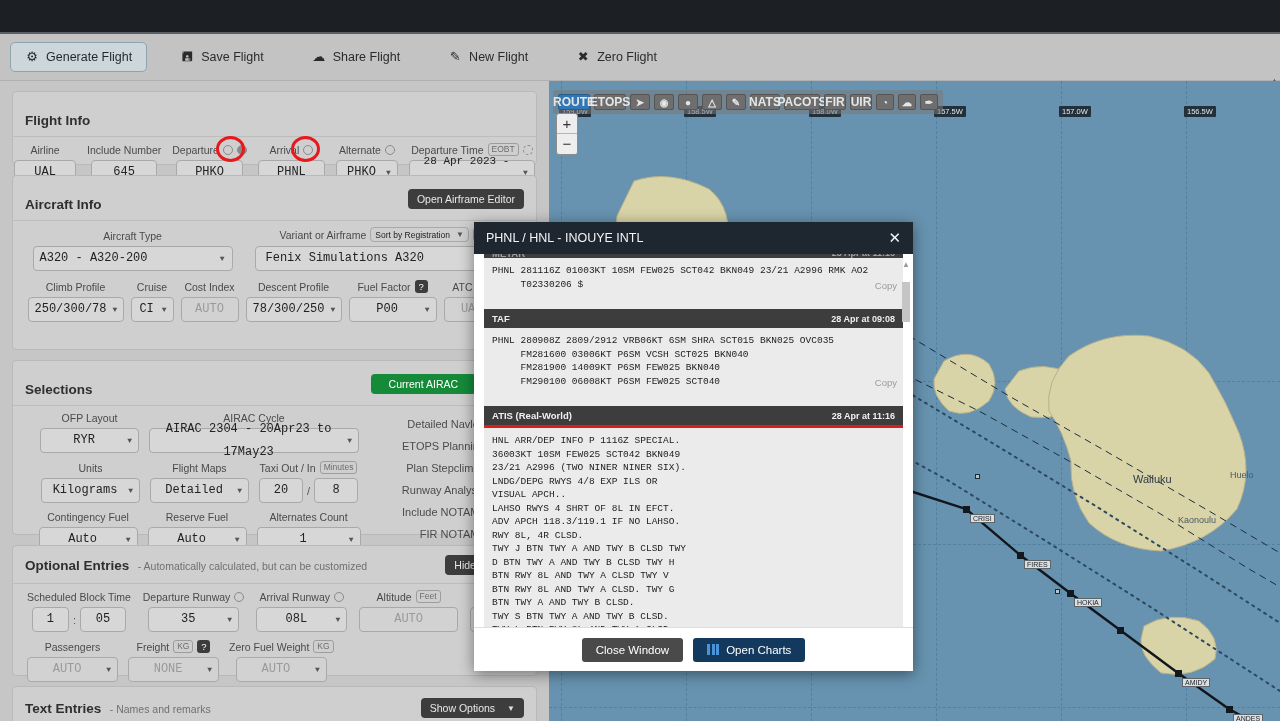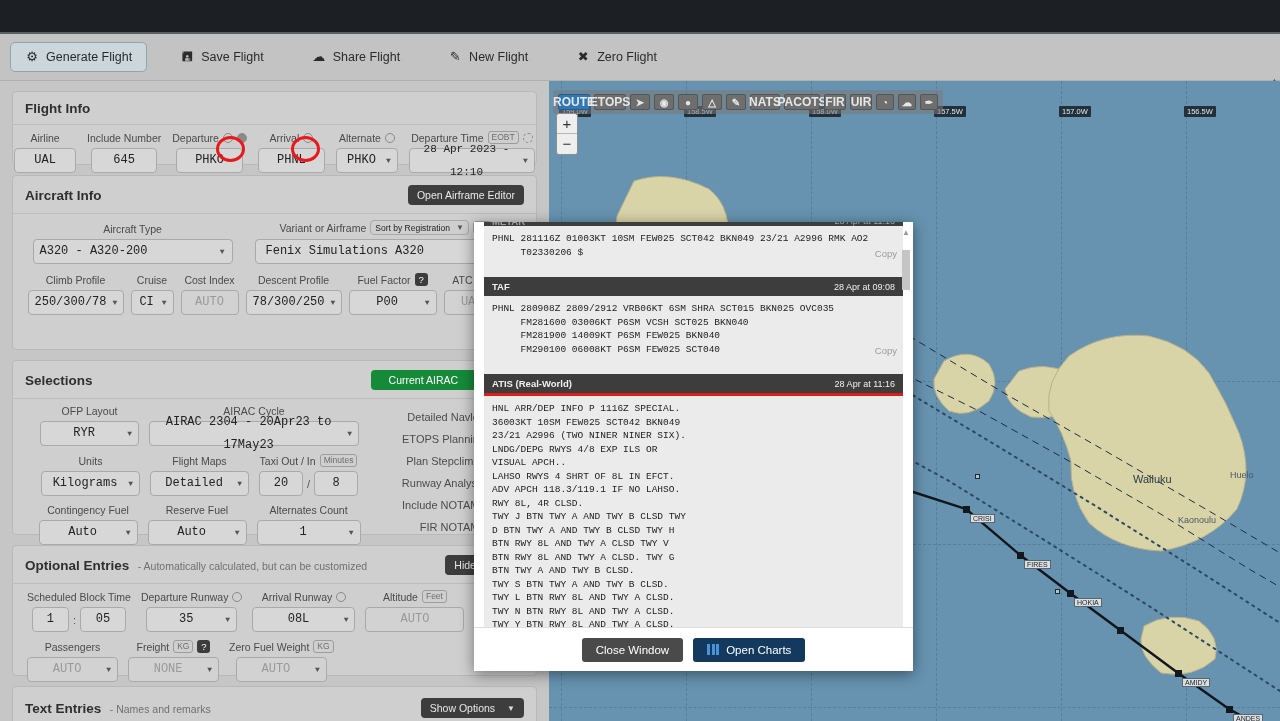--- a/index.html
+++ b/index.html
@@ -51,21 +51,21 @@
     border-radius: 4px;
     margin: 10px 12px 0 12px;
     padding: 0;
     position: relative;
   }
   .card-head {
     display:flex; align-items:center; justify-content: space-between;
     padding: 9px 12px 8px 12px;
     border-bottom: 1px solid #bdbdbd;
   }
-  .card-title { font-size: 13.5px; font-weight: bold; color: #2f2f2f; }
+  .card-title { font-size: 13.5px; font-weight: bold; color: #2f2f2f; margin-top: 12px; }
   .card-sub { font-size: 10.5px; color: #707070; font-weight: normal; margin-left: 4px;}
   .card-body { padding: 6px 10px 12px 10px; }
 
   .row { display: flex; align-items: flex-end; gap: 8px; }
   .fld { display: flex; flex-direction: column; align-items: center; }
   .lbl {
     font-size: 10.5px; color: #4a4a4a; margin-bottom: 4px;
     display:flex; align-items:center; gap:4px; white-space: nowrap;
   }
   .inp {
@@ -181,21 +181,21 @@
   }
   .modal-body {
     flex: 1; position: relative; overflow: hidden; background: #fff;
     padding: 8px 10px 0 10px;
   }
   .wxblock { }
   .wx-head {
     background: #3d3d3d; color: #f0f0f0; font-size: 9.5px; font-weight: bold;
     padding: 4px 8px; display: flex; justify-content: space-between; align-items:center;
   }
-  .wx-head .date { font-weight: normal; font-size: 9px; }
+  .wx-head .date { font-weight: bold; font-size: 9px; }
   .wx-head.atis { border-bottom: 3px solid #e01b1b; }
   .wx-body {
     background: #ebebeb; padding: 6px 8px 4px 8px;
     font-family: "Liberation Mono", monospace; font-size: 9.5px;
     color: #1c1c1c; white-space: pre; line-height: 13.5px; position: relative;
   }
   .copy {
     position: absolute; right: 6px; bottom: 3px; font-size: 9.5px; color: #9b9b9b;
     font-family: "Liberation Sans", sans-serif; cursor: pointer;
   }
@@ -523,21 +523,21 @@
             <div class="inp sel" style="width:91px">
               <span style="flex:1">35</span>
               <span class="caret">▼</span>
             </div>
           </div>
           <div class="fld">
             <span class="lbl">
               <span>Arrival Runway</span>
               <i class="hint-ico"></i>
             </span>
-            <div class="inp sel" style="width:103px">
+            <div class="inp sel" style="width:91px">
               <span style="flex:1">08L</span>
               <span class="caret">▼</span>
             </div>
           </div>
           <div class="fld">
             <span class="lbl">
               <span>Altitude</span>
               <span class="badge-kw">Feet</span>
             </span>
             <div class="inp dis" style="width:99px">AUTO</div>
@@ -684,20 +684,24 @@
     <div class="tinysq" style="left:426px;top:393px"></div>
     <div class="tinysq" style="left:254px;top:394px"></div>
     <div class="tinysq" style="left:166px;top:442px"></div>
     <div class="tinysq" style="left:154px;top:492px"></div>
     <div class="tinysq" style="left:506px;top:508px"></div>
 
     <div class="wplabel" style="left:-6px;top:382px">ULLE</div>
   </div>
 
   <div class="modal">
+    <div class="modal-head">
+      <span>PHNL / HNL - INOUYE INTL</span>
+      <span style="font-size:15px;cursor:pointer">✕</span>
+    </div>
     <div class="modal-body">
 
       <div class="wxblock" style="margin-top:-14px">
         <div class="wx-head" style="height:10px;overflow:hidden;padding:0 8px;display:flex;align-items:flex-end">
           <span style="font-size:9.5px;line-height:9px;opacity:.55">METAR</span>
           <span class="date" style="margin-left:auto;line-height:9px;opacity:.55">28 Apr at 11:16</span>
         </div>
         <div class="wx-body" style="padding-bottom:18px">PHNL 281116Z 01003KT 10SM FEW025 SCT042 BKN049 23/21 A2996 RMK AO2
      T02330206 $</div>
         <div style="position:relative;height:0">

